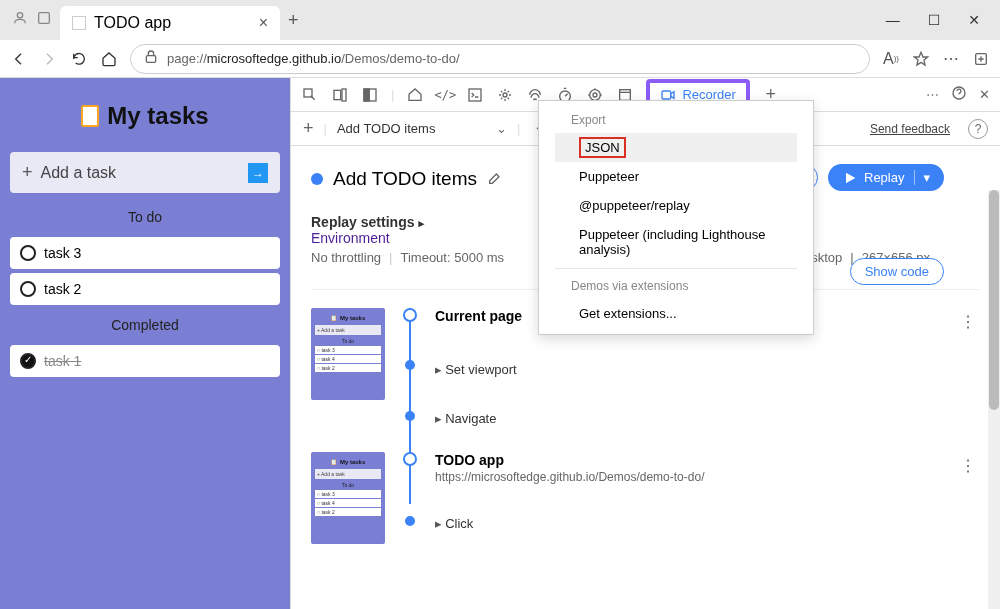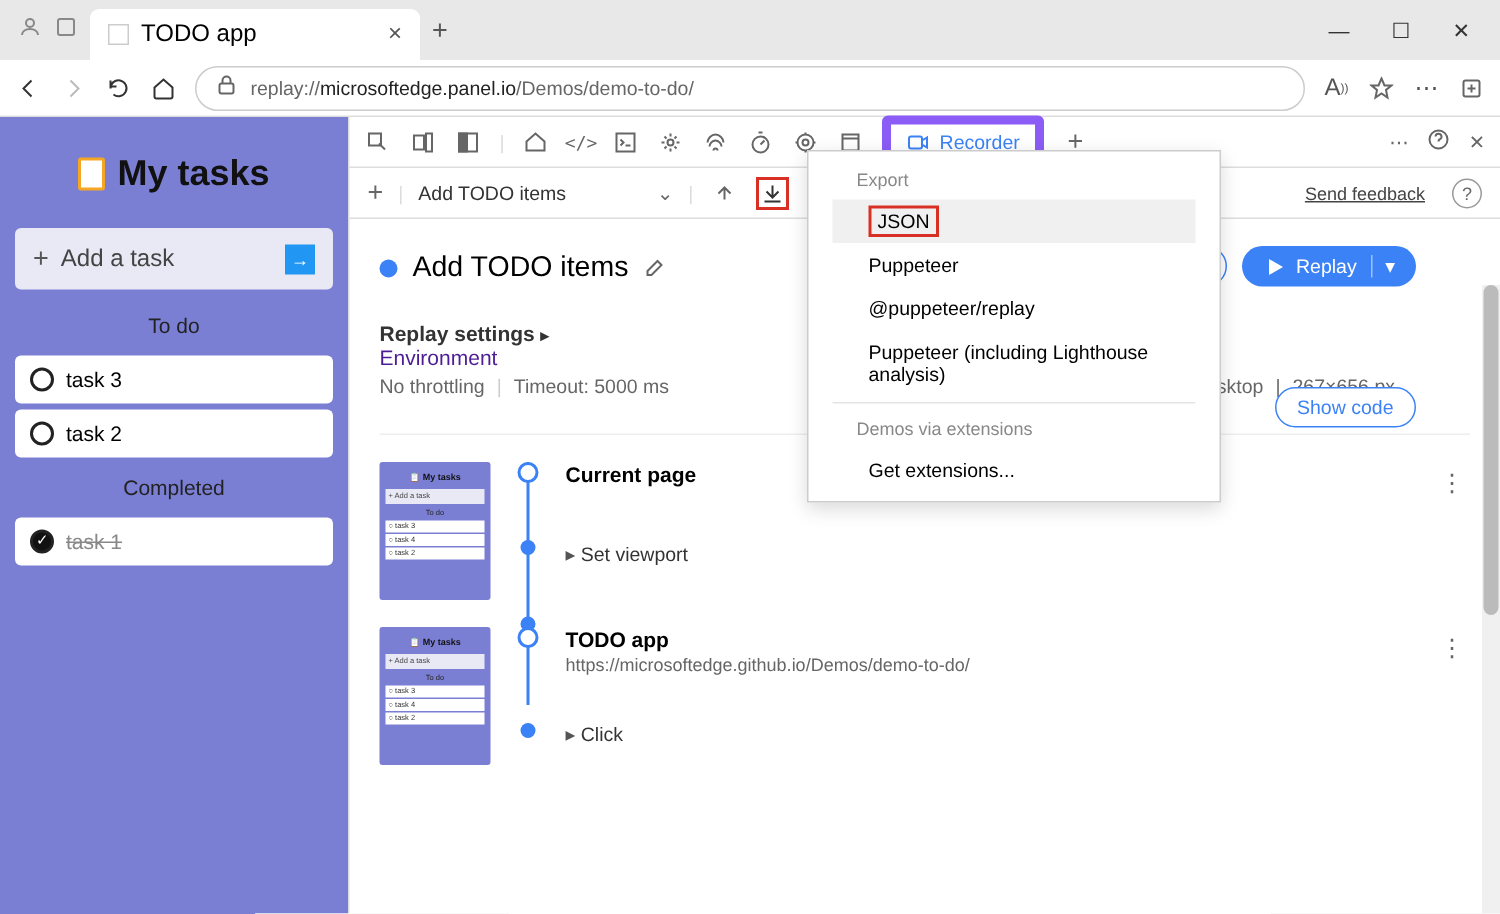--- a/index.html
+++ b/index.html
@@ -16,40 +16,40 @@
 
 .navbar { height: 38px; background: #fff; display: flex; align-items: center; padding: 0 10px; gap: 12px; border-bottom: 1px solid #ddd; }
 .nav-icon { width: 18px; height: 18px; display: flex; align-items: center; justify-content: center; color: #555; }
 .urlbox { flex: 1; display: flex; align-items: center; gap: 8px; border: 1px solid #ccc; border-radius: 18px; height: 30px; padding: 0 12px; color: #666; font-size: 13px; }
 .urlbox .url-dark { color: #222; }
 
 
 .content { display: flex; height: calc(609px - 78px); background: #fff; position: relative; }
 
 
-.app { width: 232px; background: #7b7fd4; padding: 10px; }
+.app { width: 290px; background: #7b7fd4; padding: 10px; }
 .app-title { background: transparent; text-align: center; padding: 14px 0; display: flex; align-items: center; justify-content: center; gap: 8px; }
 .app-title .clip { width: 18px; height: 22px; background: #f5a623; border-radius: 2px; position: relative; }
 .app-title .clip::before { content: ''; position: absolute; top: 2px; left: 2px; right: 2px; bottom: 2px; background: #fff; }
 .app-title h1 { font-size: 24px; font-weight: 700; color: #111; }
 .add-task { background: #e8e9f5; border-radius: 4px; padding: 10px 12px; margin: 8px 0; display: flex; align-items: center; gap: 8px; color: #444; }
 .add-task .plus { font-size: 18px; color: #555; }
 .add-task .arrow-box { margin-left: auto; width: 20px; height: 20px; background: #2196f3; display: flex; align-items: center; justify-content: center; color: #fff; font-size: 12px; }
 .section-label { text-align: center; color: #222; font-size: 14px; padding: 8px 0; }
 .task-item { background: #fff; border-radius: 4px; padding: 8px 10px; margin: 4px 0; display: flex; align-items: center; gap: 8px; font-size: 14px; }
 .task-item .circle { width: 16px; height: 16px; border: 2px solid #222; border-radius: 50%; }
 .task-item .circle.filled { background: #111; position: relative; }
 .task-item .circle.filled::after { content: '✓'; color: #fff; font-size: 10px; position: absolute; top: -1px; left: 2px; }
 .task-item.done span { text-decoration: line-through; color: #888; }
 
 
 .devtools { flex: 1; display: flex; flex-direction: column; border-left: 1px solid #ddd; position: relative; }
 .dt-tabs { height: 34px; display: flex; align-items: center; padding: 0 10px; gap: 12px; border-bottom: 1px solid #ddd; font-size: 13px; color: #666; }
 .dt-tabs .tab-icon { width: 18px; height: 18px; display: flex; align-items: center; justify-content: center; }
-.dt-tabs .recorder { border: 6px solid #8b5cf6; border-radius: 4px; padding: 4px 10px; color: #3b82f6; display: flex; align-items: center; gap: 6px; }
+.dt-tabs .recorder { border: 4px solid #8b5cf6; border-radius: 4px; padding: 4px 10px; color: #3b82f6; display: flex; align-items: center; gap: 6px; }
 .dt-tabs .more { margin-left: auto; display: flex; gap: 12px; align-items: center; }
 
 .dt-toolbar { height: 34px; display: flex; align-items: center; padding: 0 12px; gap: 10px; border-bottom: 1px solid #ddd; font-size: 13px; }
 .dt-toolbar .dropdown { display: flex; align-items: center; gap: 6px; color: #333; min-width: 170px; }
 .dt-toolbar .dropdown .chev { color: #666; }
 .toolbar-btn { width: 22px; height: 22px; display: flex; align-items: center; justify-content: center; color: #666; }
 .toolbar-btn.active { border: 2px solid #d93025; }
 .dt-toolbar .feedback { margin-left: auto; text-decoration: underline; color: #444; font-size: 12px; }
 .dt-toolbar .qmark { width: 20px; height: 20px; border: 1px solid #999; border-radius: 50%; display: flex; align-items: center; justify-content: center; font-size: 12px; color: #666; margin-left: 8px; }
 
@@ -146,21 +146,21 @@
   <span class="nav-icon">
       <svg viewBox="0 0 24 24" fill="none" stroke="#333" stroke-width="2">
         <path d="M3 11l9-8 9 8v9a2 2 0 0 1-2 2H5a2 2 0 0 1-2-2z"></path>
       </svg>
     </span>
   <div class="urlbox">
     <span><svg viewBox="0 0 24 24" fill="none" stroke="#666" stroke-width="2">
           <rect x="5" y="10" width="14" height="10" rx="2"></rect>
           <path d="M8 10V7a4 4 0 0 1 8 0v3"></path>
         </svg></span>
-    <span><span>replay://</span><span class="url-dark">microsoftedge.panel.io</span><span>/Demos/demo-to-do/</span></span>
+    <span><span>page://</span><span class="url-dark">microsoftedge.github.io</span><span>/Demos/demo-to-do/</span></span>
   </div>
   <span class="nav-icon">A<sup style="font-size:8px">))</sup></span>
   <span class="nav-icon">
       <svg viewBox="0 0 24 24" fill="none" stroke="#666" stroke-width="2">
         <path d="M12 2l3 7h7l-5.5 4.5L18 21l-6-4-6 4 1.5-7.5L2 9h7z"></path>
       </svg>
     </span>
   <span class="nav-icon">⋯</span>
   <span class="nav-icon">
       <svg viewBox="0 0 24 24" fill="none" stroke="#666" stroke-width="2">
@@ -369,20 +369,21 @@
           </div>
           <div class="timeline">
             <div class="line"></div>
             <div class="circle-lg"></div>
             <div class="circle-sm" style="top:52px"></div>
             <div class="circle-sm" style="top:103px"></div>
           </div>
           <div class="details">
             <div class="title">Current page</div>
             <div class="substep" style="margin-top:28px">Set viewport</div>
+            <div class="substep" style="margin-top:18px">Navigate</div>
           </div>
           <span class="kebab">⋮</span>
         </div>
 
         <div class="step">
           <div class="thumb">
             <div class="tt">📋 My tasks</div>
             <div class="trow">+ Add a task</div>
             <div style="text-align:center;font-size:5px;color:#222;padding:1px">To do</div>
             <div class="titem">○ task 3</div>

